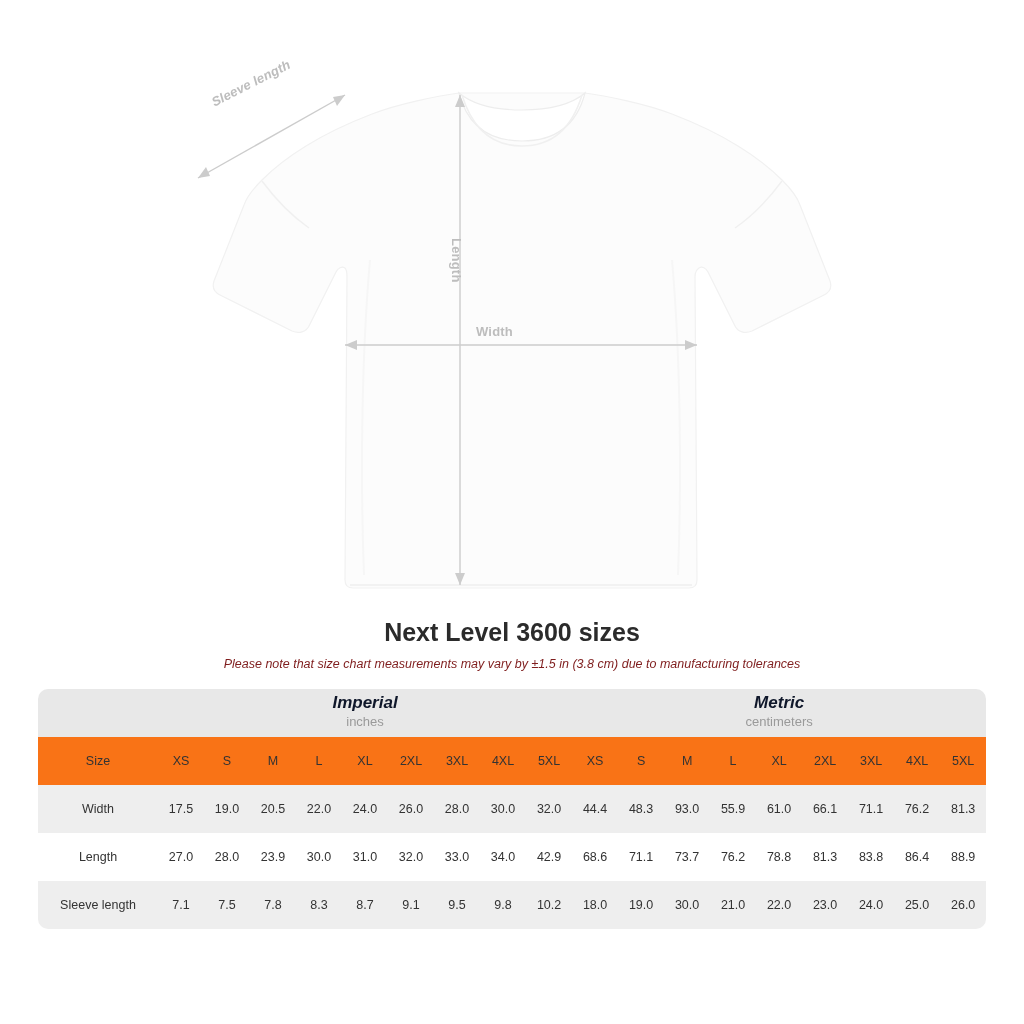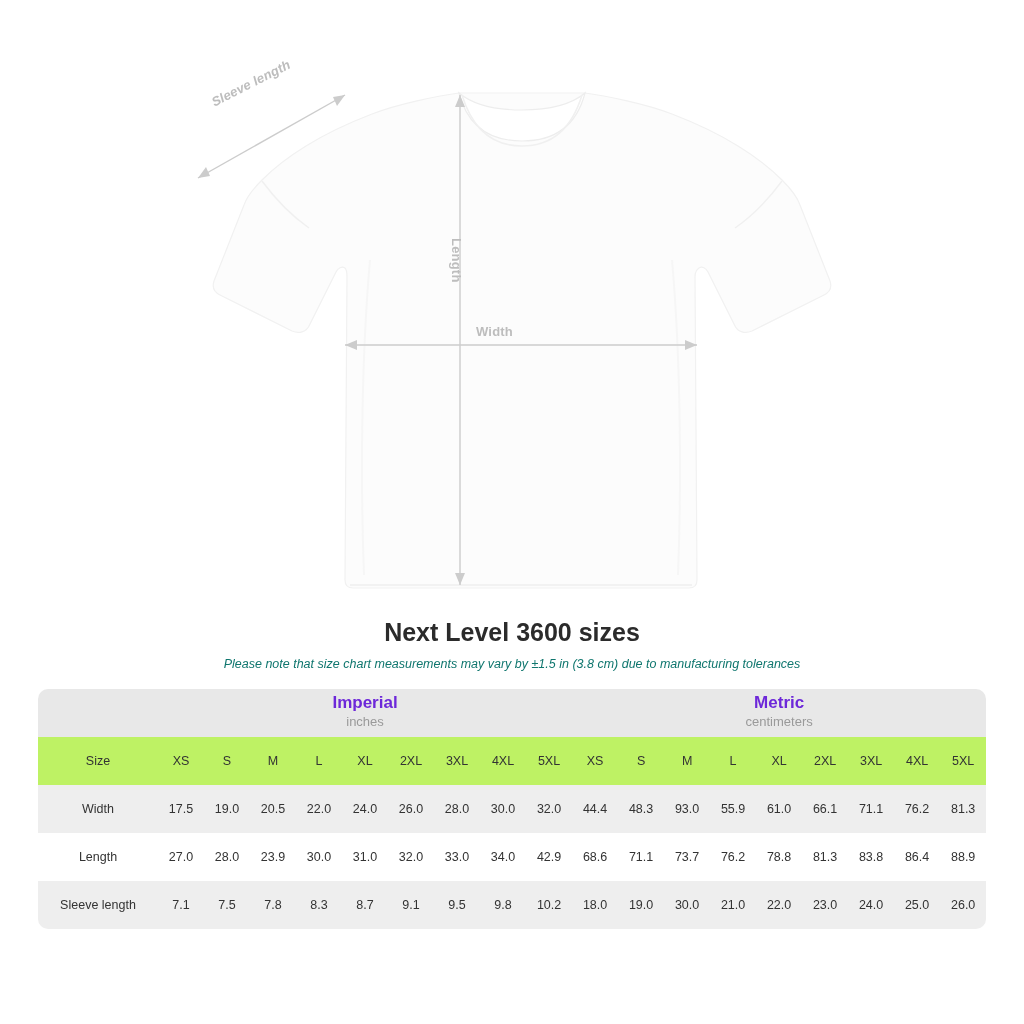--- a/index.html
+++ b/index.html
@@ -60,21 +60,21 @@
   }
   .chart-title {
     font-size: 25px;
     font-weight: bold;
     color: #2b2b2b;
     margin: 0;
   }
   .chart-note {
     font-size: 12.5px;
     font-style: italic;
-    color: #0f766e;
+    color: #7f1d1d;
     margin: 10px 0 16px 0;
   }
 
   
   .table-wrap {
     margin: 18px 38px 0 38px;
   }
   table.size-table {
     border-collapse: collapse;
     width: 948px;
@@ -98,32 +98,33 @@
   }
   .unit-row td.corner-left {
     border-top-left-radius: 10px;
   }
   .unit-row td.corner-right {
     border-top-right-radius: 10px;
   }
   .unit-system {
     display: block;
     font-size: 17px;
-    font-weight: bold;
-    color: #6d28d9;
+    font-style: italic;
+    font-weight: bold;
+    color: #0f172a;
     line-height: 1.15;
   }
   .unit-sub {
     display: block;
     font-size: 13px;
     color: #9a9a9a;
     line-height: 1.6;
   }
   .head-row td {
-    background: #bef264;
+    background: #f97316;
     font-weight: bold;
     font-size: 12.5px;
     color: #333333;
   }
   .row-shade td {
     background: #eeeeee;
   }
   .row-plain td {
     background: #ffffff;
   }

